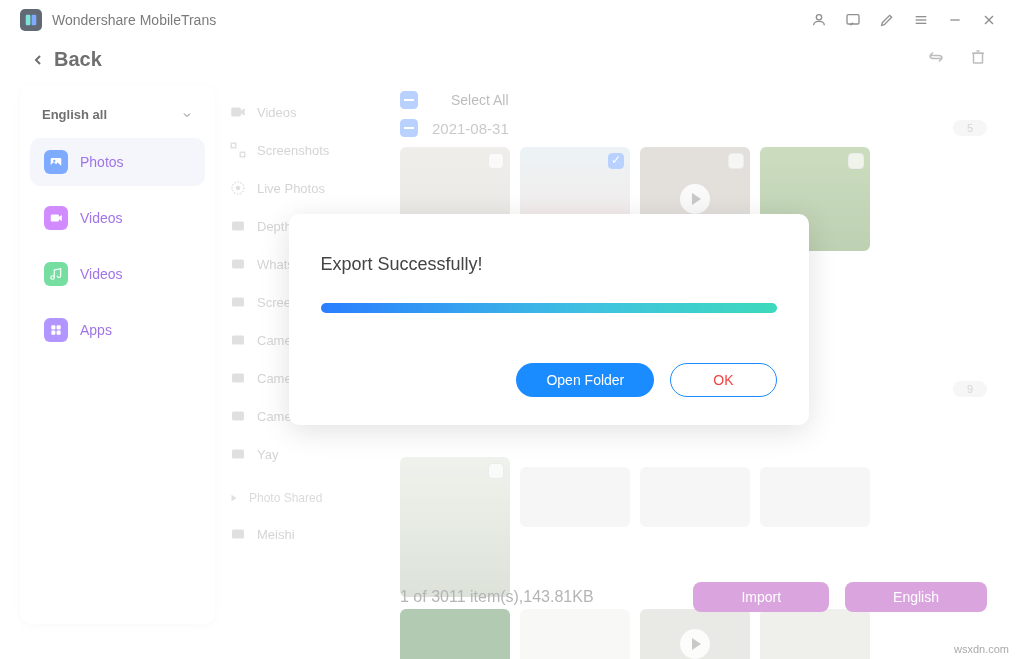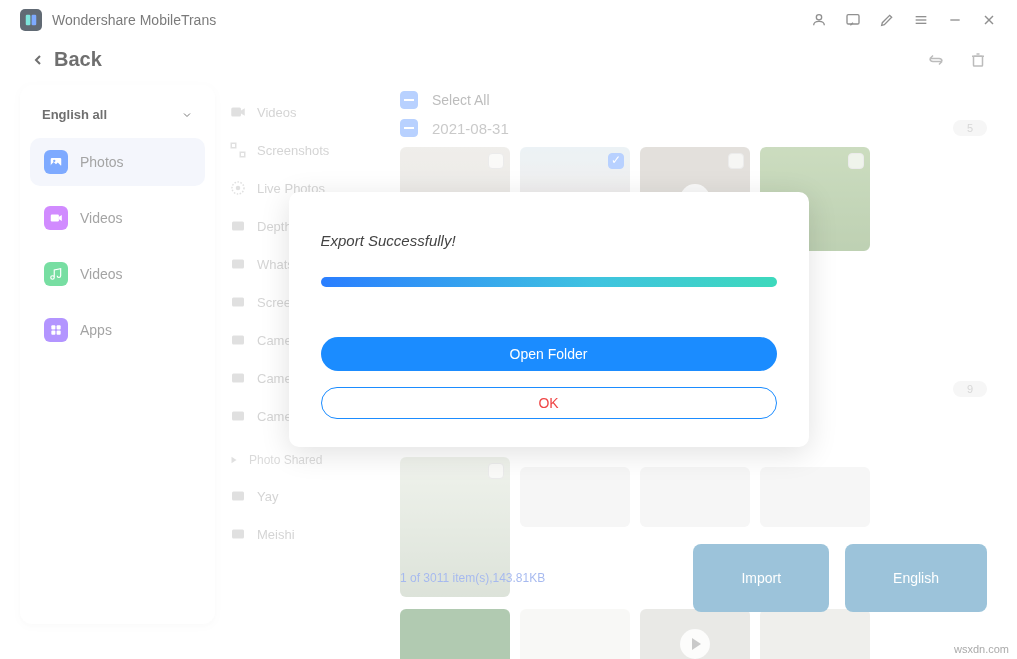--- a/index.html
+++ b/index.html
@@ -5,70 +5,70 @@
     * { box-sizing: border-box; margin: 0; padding: 0; font-family: -apple-system, BlinkMacSystemFont, 'Segoe UI', Arial, sans-serif; }
     body { width: 1017px; height: 659px; background: #fff; position: relative; overflow: hidden; }
     
     .titlebar { display: flex; align-items: center; padding: 8px 20px; height: 40px; }
     .app-logo { width: 22px; height: 22px; background: #0d1b2a; border-radius: 5px; display: flex; align-items: center; justify-content: center; margin-right: 10px; }
     .app-logo svg { width: 14px; height: 14px; }
     .app-title { font-size: 14px; color: #333; }
     .titlebar-actions { margin-left: auto; display: flex; gap: 18px; align-items: center; color: #555; }
     .titlebar-actions svg { width: 16px; height: 16px; cursor: pointer; }
     
-    .back-row { display: flex; align-items: center; padding: 8px 30px 14px 30px; }
+    .back-row { display: flex; align-items: flex-start; padding: 8px 30px 14px 30px; }
     .back-btn { display: flex; align-items: center; cursor: pointer; font-size: 20px; font-weight: 600; color: #222; }
     .back-btn svg { width: 16px; height: 16px; margin-right: 8px; }
     .back-actions { margin-left: auto; display: flex; gap: 24px; color: #888; }
     .back-actions svg { width: 18px; height: 18px; cursor: pointer; }
     
     .content { display: flex; padding: 0 20px 20px 20px; height: calc(100% - 100px); position: relative; }
     
     .sidebar-left { width: 195px; background: #fff; border-radius: 12px; box-shadow: 0 2px 8px rgba(0,0,0,0.04); padding: 16px 10px; }
     .filter-row { display: flex; align-items: center; justify-content: space-between; padding: 6px 12px 16px 12px; font-size: 13px; font-weight: 600; color: #222; cursor: pointer; }
     .filter-row svg { width: 12px; height: 12px; }
-    .nav-item { display: flex; align-items: center; padding: 12px 14px; border-radius: 10px; cursor: pointer; font-size: 14px; color: #737373; margin-bottom: 8px; }
+    .nav-item { display: flex; align-items: center; padding: 12px 14px; border-radius: 10px; cursor: pointer; font-size: 14px; color: #6d28d9; margin-bottom: 8px; }
     .nav-item.active { background: #eef2fb; }
     .nav-icon { width: 24px; height: 24px; border-radius: 6px; margin-right: 12px; display: flex; align-items: center; justify-content: center; }
     .nav-icon svg { width: 14px; height: 14px; fill: #fff; }
     
     .sidebar-mid { width: 175px; padding: 8px 6px; opacity: 0.55; }
     .mid-item { display: flex; align-items: center; padding: 10px 8px; font-size: 13px; color: #888; cursor: pointer; }
     .mid-item svg { width: 18px; height: 18px; margin-right: 10px; fill: #aaa; }
     .mid-item.shared { font-size: 12px; color: #999; padding-top: 18px; }
     .mid-item.shared svg { width: 10px; height: 10px; }
     
     .main-panel { flex: 1; padding: 0 10px; position: relative; opacity: 0.6; }
-    .sel-row { display: flex; align-items: center; padding: 6px 0; }
+    .sel-row { display: flex; align-items: center; padding: 6px 0; gap: 19px; }
     .chk { width: 18px; height: 18px; border-radius: 4px; border: 1.5px solid #ccc; margin-right: 14px; }
     .chk.minus { background: #4a8cff; border-color: #4a8cff; position: relative; }
     .chk.minus::after { content: ''; position: absolute; left: 3px; right: 3px; top: 7px; height: 2px; background: #fff; }
     .sel-label { font-size: 14px; color: #555; font-weight: 500; }
     .date-row { display: flex; align-items: center; padding: 4px 0 10px 0; }
     .date-label { font-size: 15px; color: #777; }
     .count-badge { margin-left: auto; background: #e8e8e8; color: #999; font-size: 11px; padding: 2px 14px; border-radius: 10px; }
     
     .thumbs { display: flex; gap: 10px; flex-wrap: wrap; margin-bottom: 12px; }
     .thumb { width: 110px; height: 104px; border-radius: 6px; position: relative; background: #ddd; }
     .thumb .tchk { position: absolute; top: 6px; right: 6px; width: 16px; height: 16px; border: 1.5px solid #ccc; border-radius: 4px; background: rgba(255,255,255,0.7); }
     .thumb .tchk.checked { background: #4a8cff; border-color: #4a8cff; }
     .thumb .tchk.checked::after { content: '✓'; color: #fff; position: absolute; top: -1px; left: 2px; font-size: 12px; }
     .thumb .play { position: absolute; top: 50%; left: 50%; transform: translate(-50%,-50%); width: 30px; height: 30px; border-radius: 50%; background: rgba(255,255,255,0.85); display: flex; align-items: center; justify-content: center; }
     .thumb .play::after { content: ''; border-left: 9px solid #777; border-top: 6px solid transparent; border-bottom: 6px solid transparent; margin-left: 2px; }
     
     .footer-row { position: absolute; bottom: 0; left: 10px; right: 10px; display: flex; align-items: center; padding: 12px 0; }
-    .footer-info { font-size: 12px; color: #1d4ed8; }
+    .footer-info { font-size: 16px; color: #404040; }
     .footer-btns { margin-left: auto; display: flex; gap: 16px; }
-    .fbtn { padding: 26px 48px; border-radius: 8px; font-size: 14px; color: #fff; cursor: pointer; background: #0369a1; }
+    .fbtn { padding: 7px 48px; border-radius: 8px; font-size: 14px; color: #fff; cursor: pointer; background: #a21caf; }
     
     .overlay { position: absolute; top: 0; left: 0; right: 0; bottom: 0; background: rgba(255,255,255,0.35); display: flex; align-items: center; justify-content: center; z-index: 10; }
     .modal { width: 520px; background: #fff; border-radius: 10px; box-shadow: 0 6px 30px rgba(0,0,0,0.12); padding: 40px 32px 28px 32px; position: relative; top: -10px; left: 40px; }
-    .modal-title { font-size: 15px; color: #444; margin-bottom: 28px; font-style: italic; }
+    .modal-title { font-size: 18px; color: #444; margin-bottom: 28px; }
     .progress { height: 10px; border-radius: 6px; background: linear-gradient(90deg, #2a7eff 0%, #3fc3e0 60%, #3dd9bc 100%); margin-bottom: 50px; }
-    .modal-btns { display: flex; gap: 16px; justify-content: flex-end; flex-direction: column; }
+    .modal-btns { display: flex; gap: 16px; justify-content: flex-end; }
     .mbtn { padding: 9px 30px; border-radius: 20px; font-size: 14px; font-weight: 500; cursor: pointer; border: none; }
     .mbtn.primary { background: #1b8cff; color: #fff; }
     .mbtn.secondary { background: #fff; color: #ef4444; border: 1.5px solid #1b8cff; padding: 7px 42px; }
     
     .watermark { position: absolute; bottom: 4px; right: 8px; font-size: 11px; color: #aaa; z-index: 20; }
   </style>
 </head>
 <body>
 
 <div class="titlebar">
@@ -225,31 +225,31 @@
           <rect x="4" y="6" width="16" height="12" rx="2"></rect>
         </svg>
         <span>Camera Roll</span>
       </div>
     <div class="mid-item">
         <svg viewBox="0 0 24 24">
           <rect x="4" y="6" width="16" height="12" rx="2"></rect>
         </svg>
         <span>Camera Roll</span>
       </div>
+    <div class="mid-item">
+        <svg viewBox="0 0 24 24">
+          <rect x="4" y="6" width="16" height="12" rx="2"></rect>
+        </svg>
+        <span>Yay</span>
+      </div>
     <div class="mid-item shared">
         <svg viewBox="0 0 24 24" fill="#999">
           <polygon points="6,4 18,12 6,20"></polygon>
         </svg>
         <span>Photo Shared</span>
-      </div>
-    <div class="mid-item">
-        <svg viewBox="0 0 24 24">
-          <rect x="4" y="6" width="16" height="12" rx="2"></rect>
-        </svg>
-        <span>Yay</span>
       </div>
     <div class="mid-item">
         <svg viewBox="0 0 24 24">
           <rect x="4" y="6" width="16" height="12" rx="2"></rect>
         </svg>
         <span>Meishi</span>
       </div>
   </div>
 
   <div class="main-panel">

